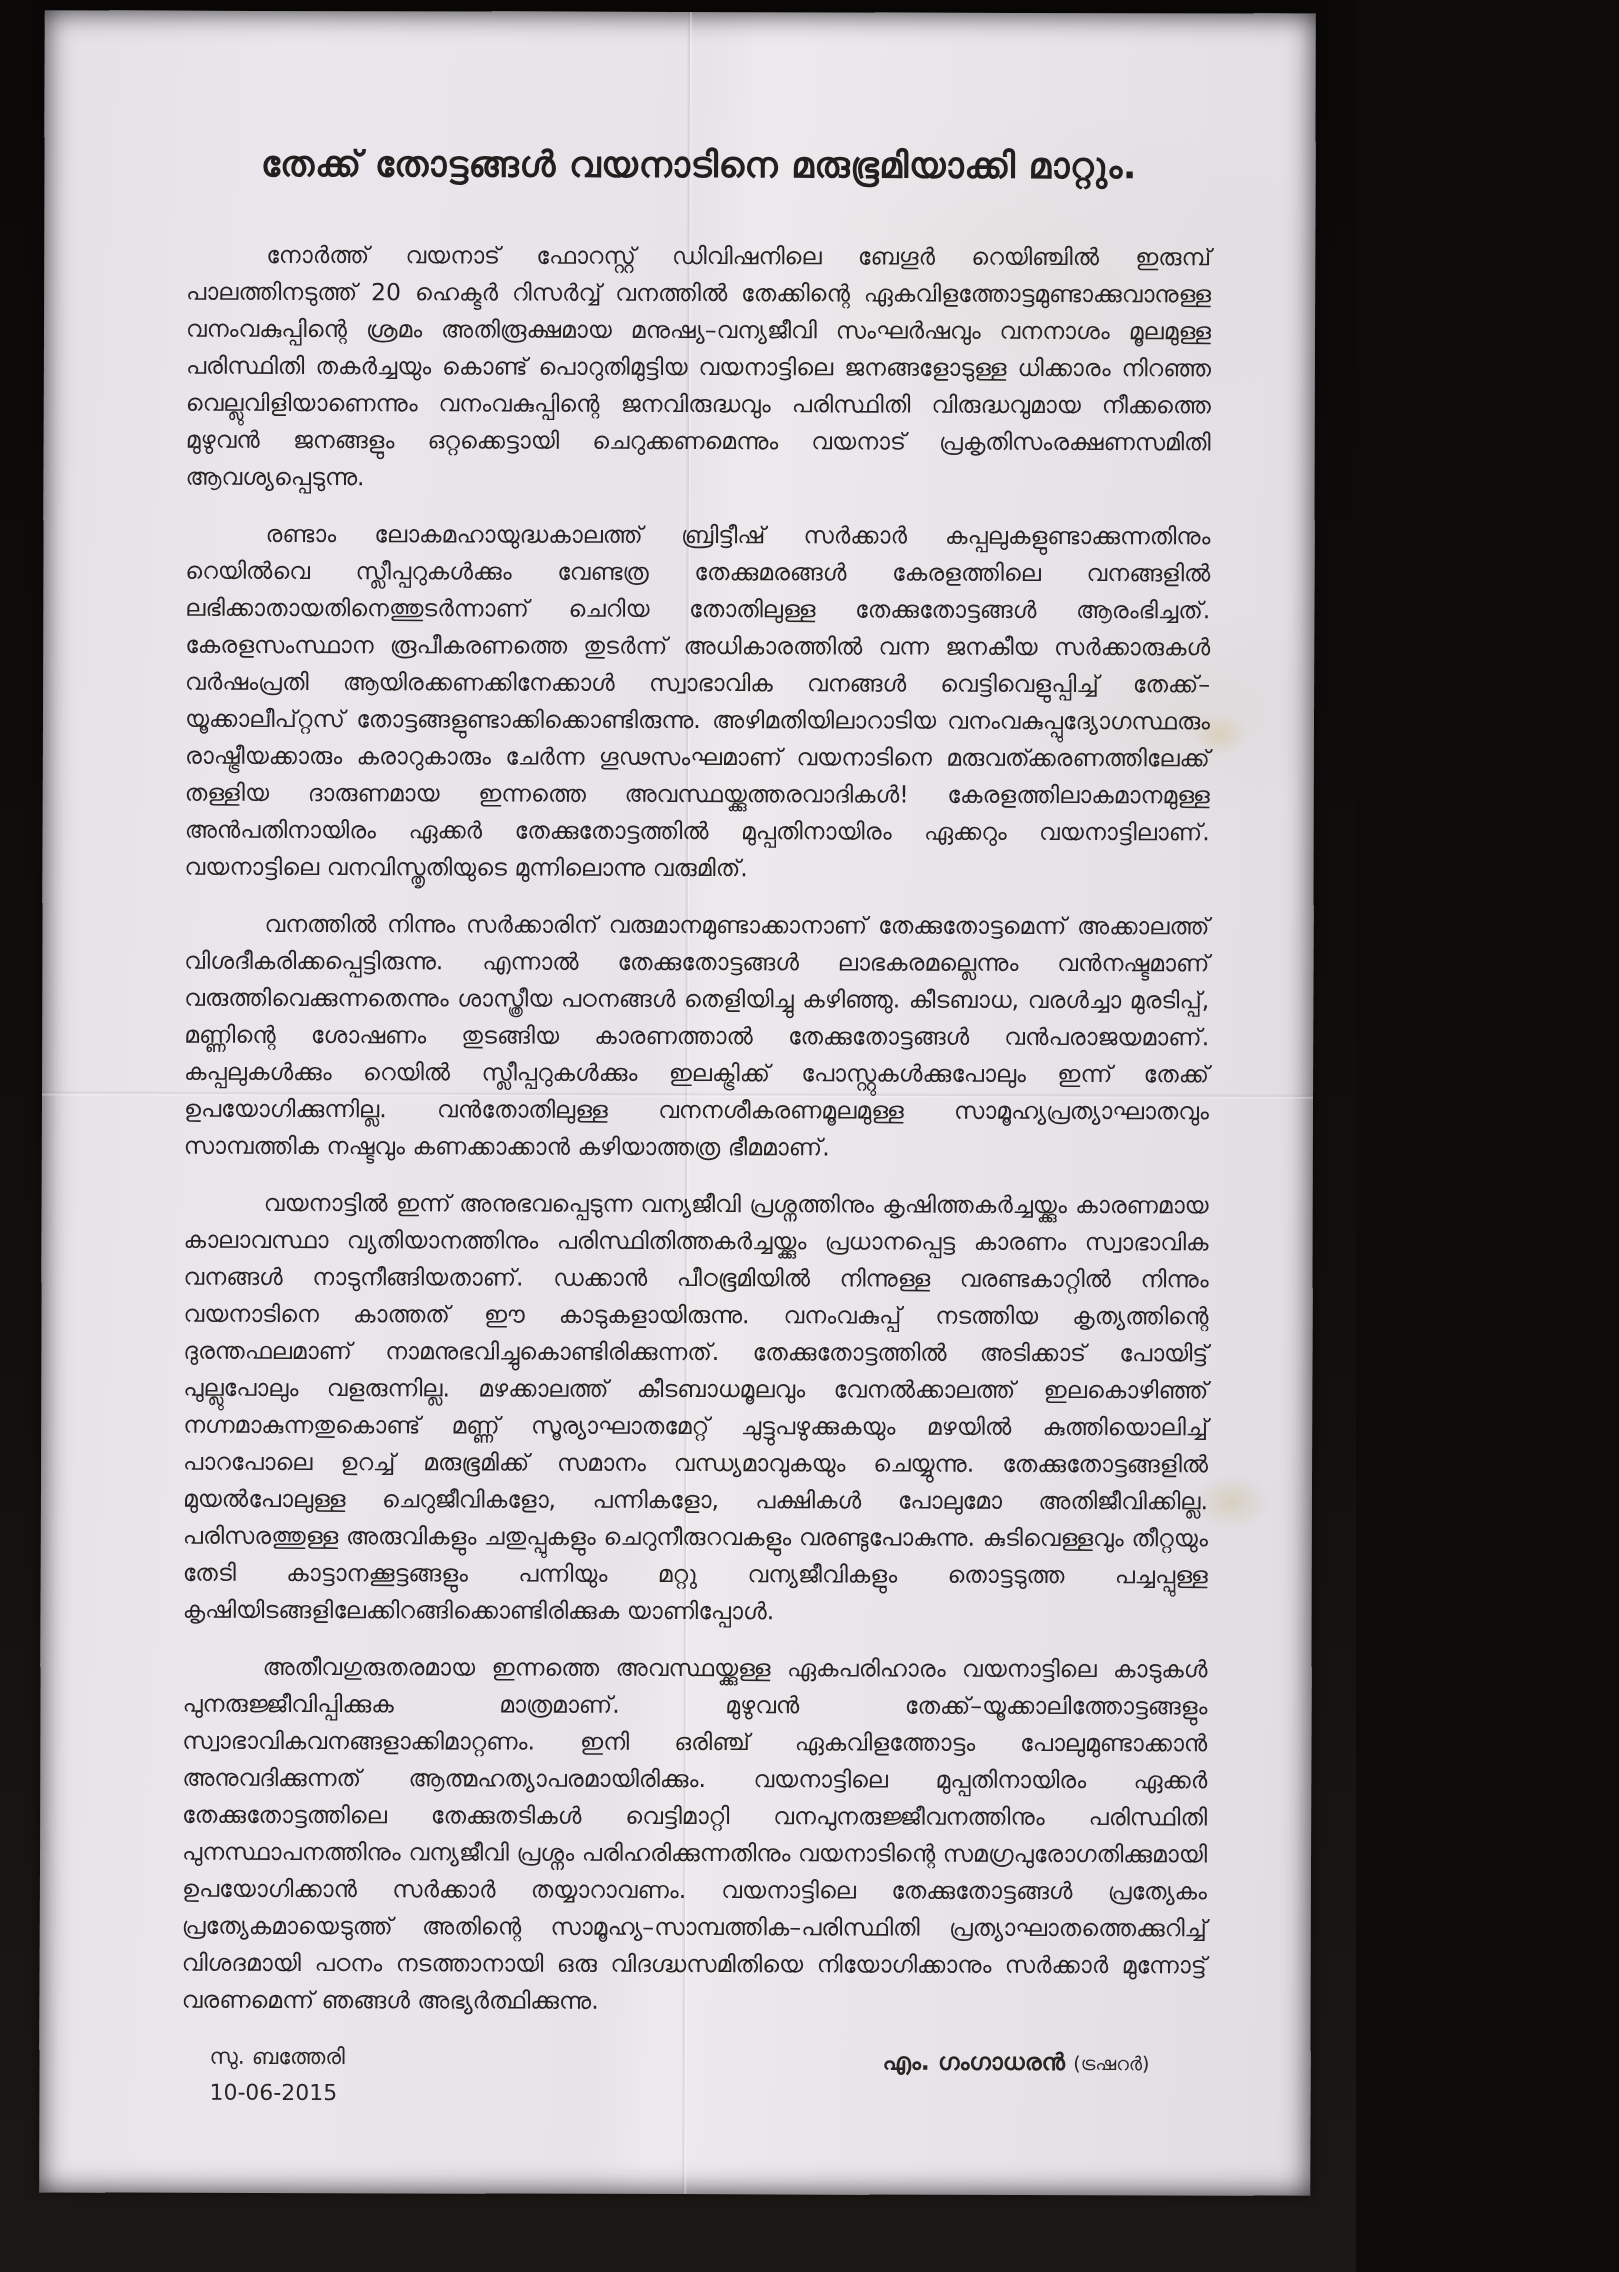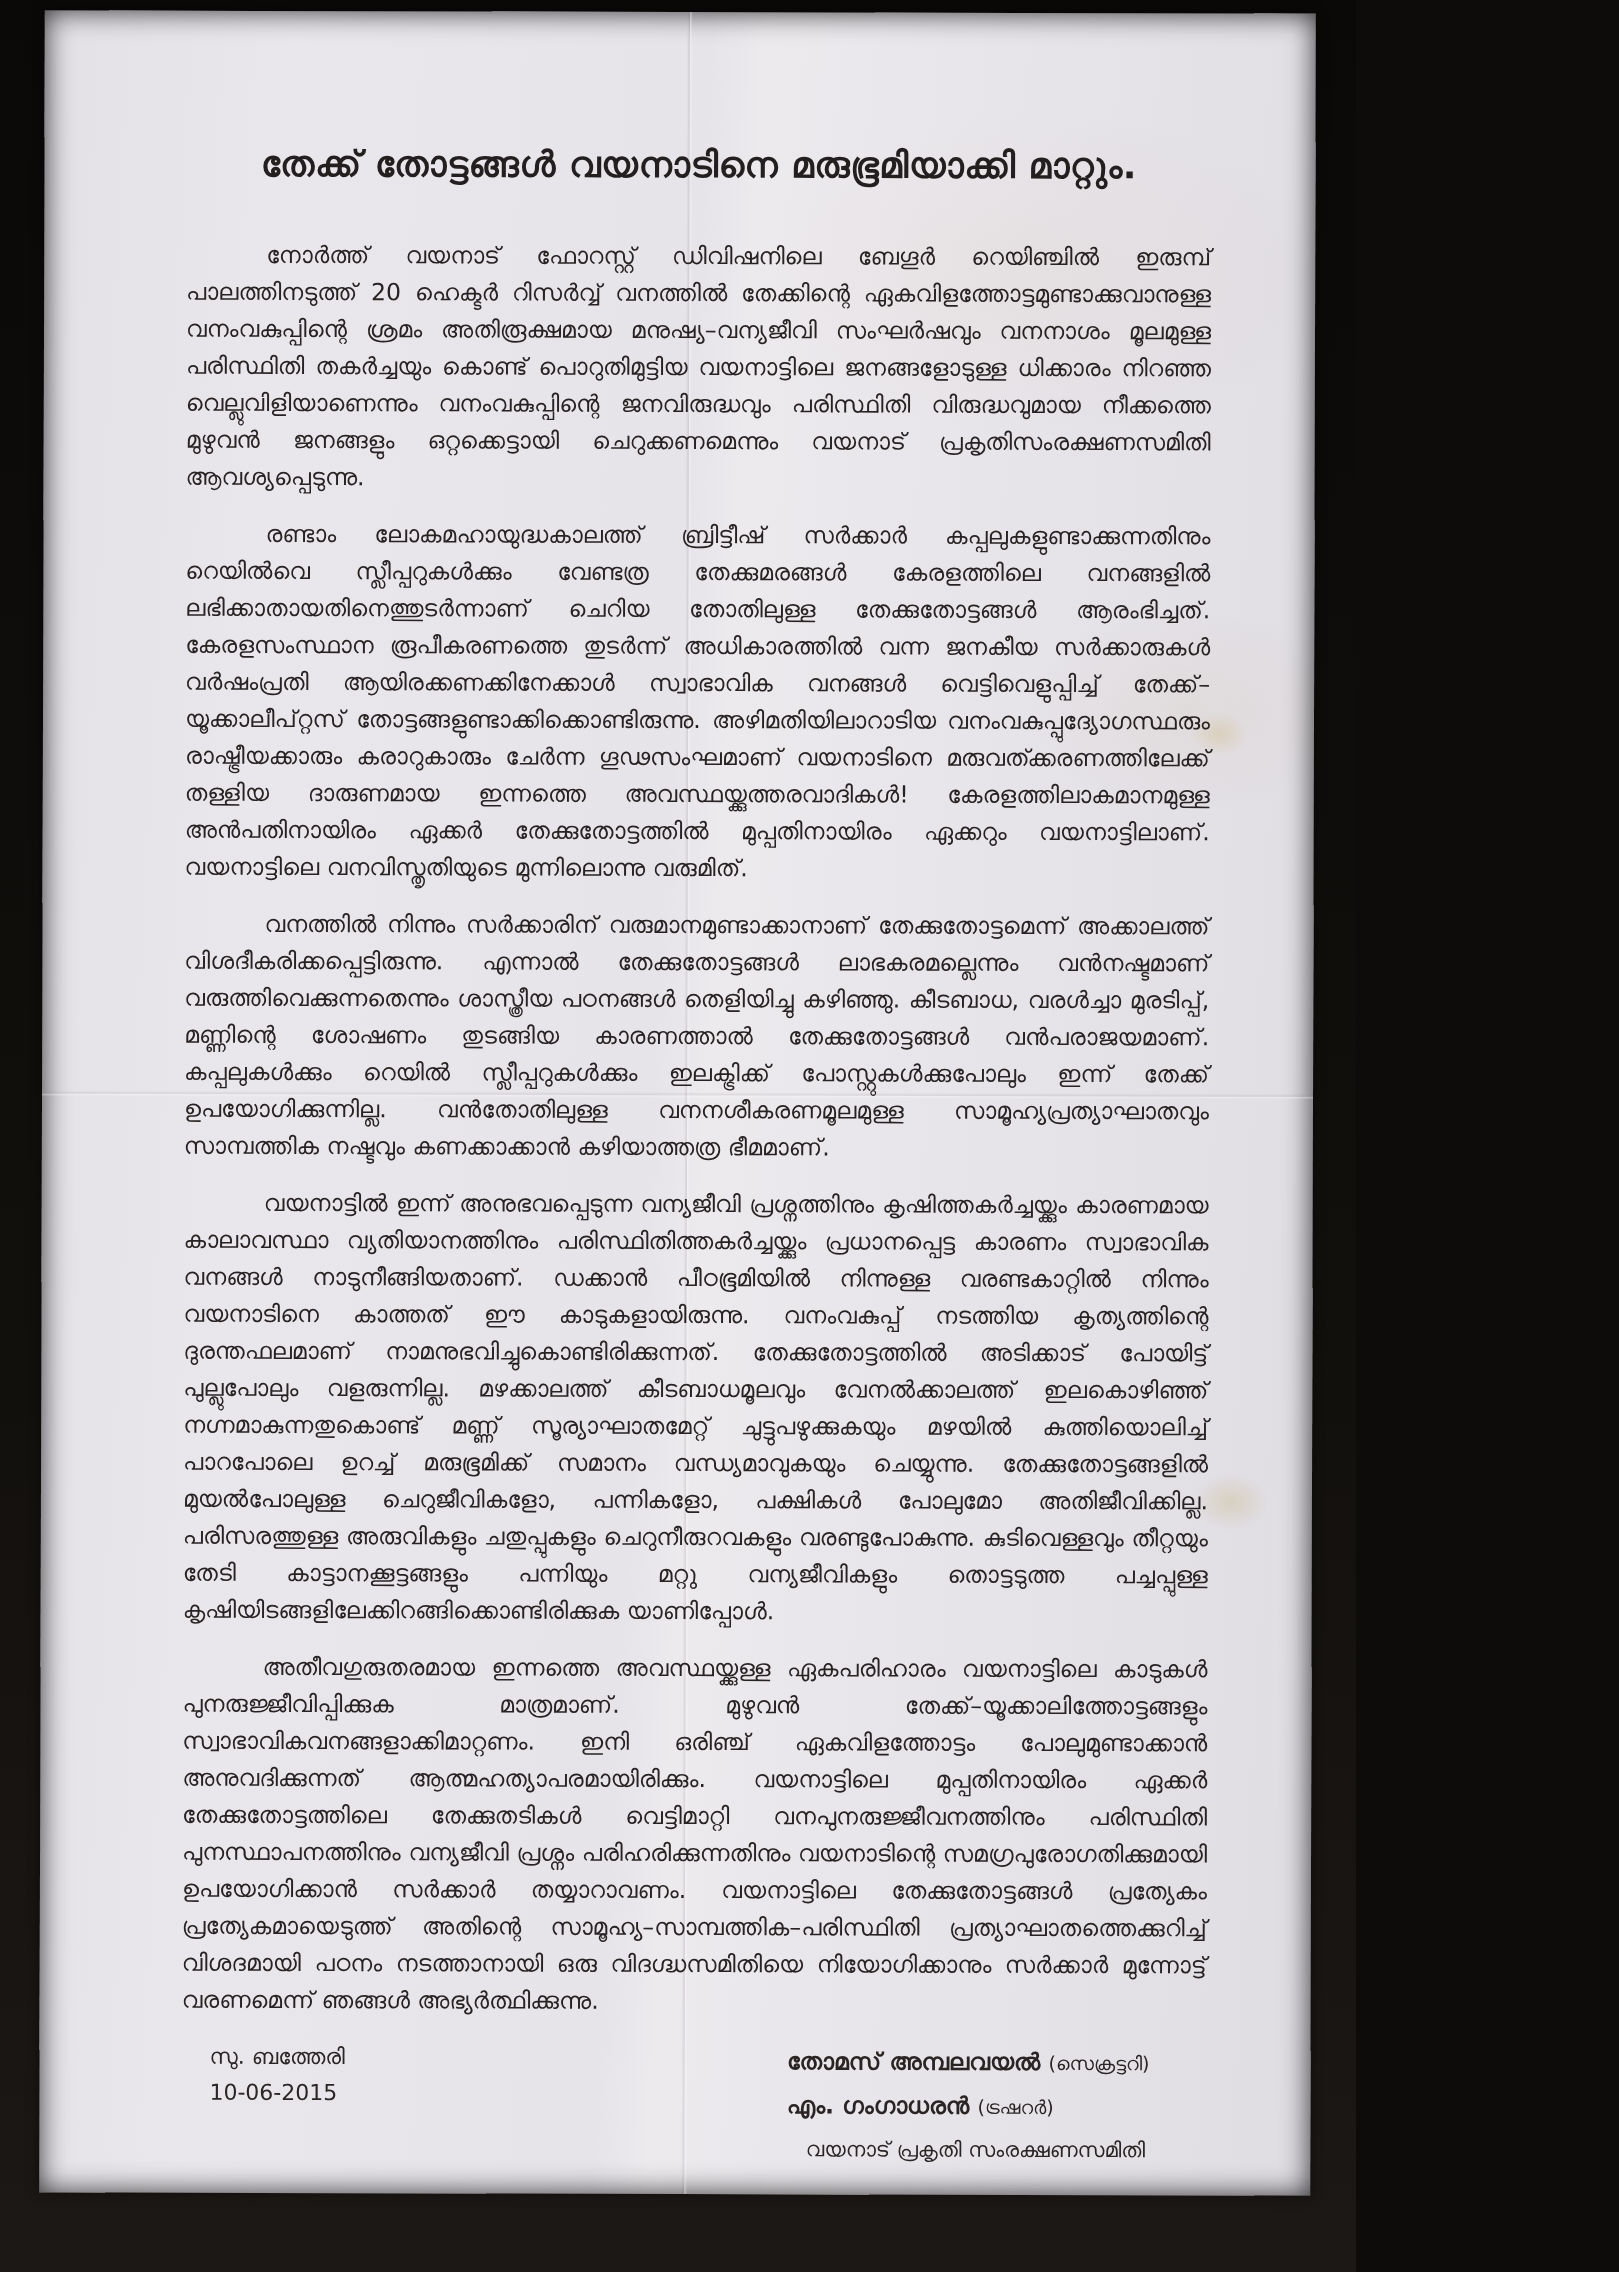--- a/index.html
+++ b/index.html
@@ -142,26 +142,21 @@
       </div>
 
       <div class="footer">
         <div class="dateline">
           <div>സു. ബത്തേരി</div>
           <div>10-06-2015</div>
         </div>
 
         <div class="signatures">
           <div class="sig-row">
-            <span>തോമസ് അമ്പലവയൽ</span>
-            <span class="sig-role">(സെക്രട്ടറി)</span>
-          </div>
-          <div class="sig-row">
             <span>എം. ഗംഗാധരൻ</span>
             <span class="sig-role">(ട്രഷറർ)</span>
           </div>
-          <div class="org-line">വയനാട് പ്രകൃതി സംരക്ഷണസമിതി</div>
         </div>
       </div>
     </div>
   </div>
 </div>
 
 
 </body></html>

